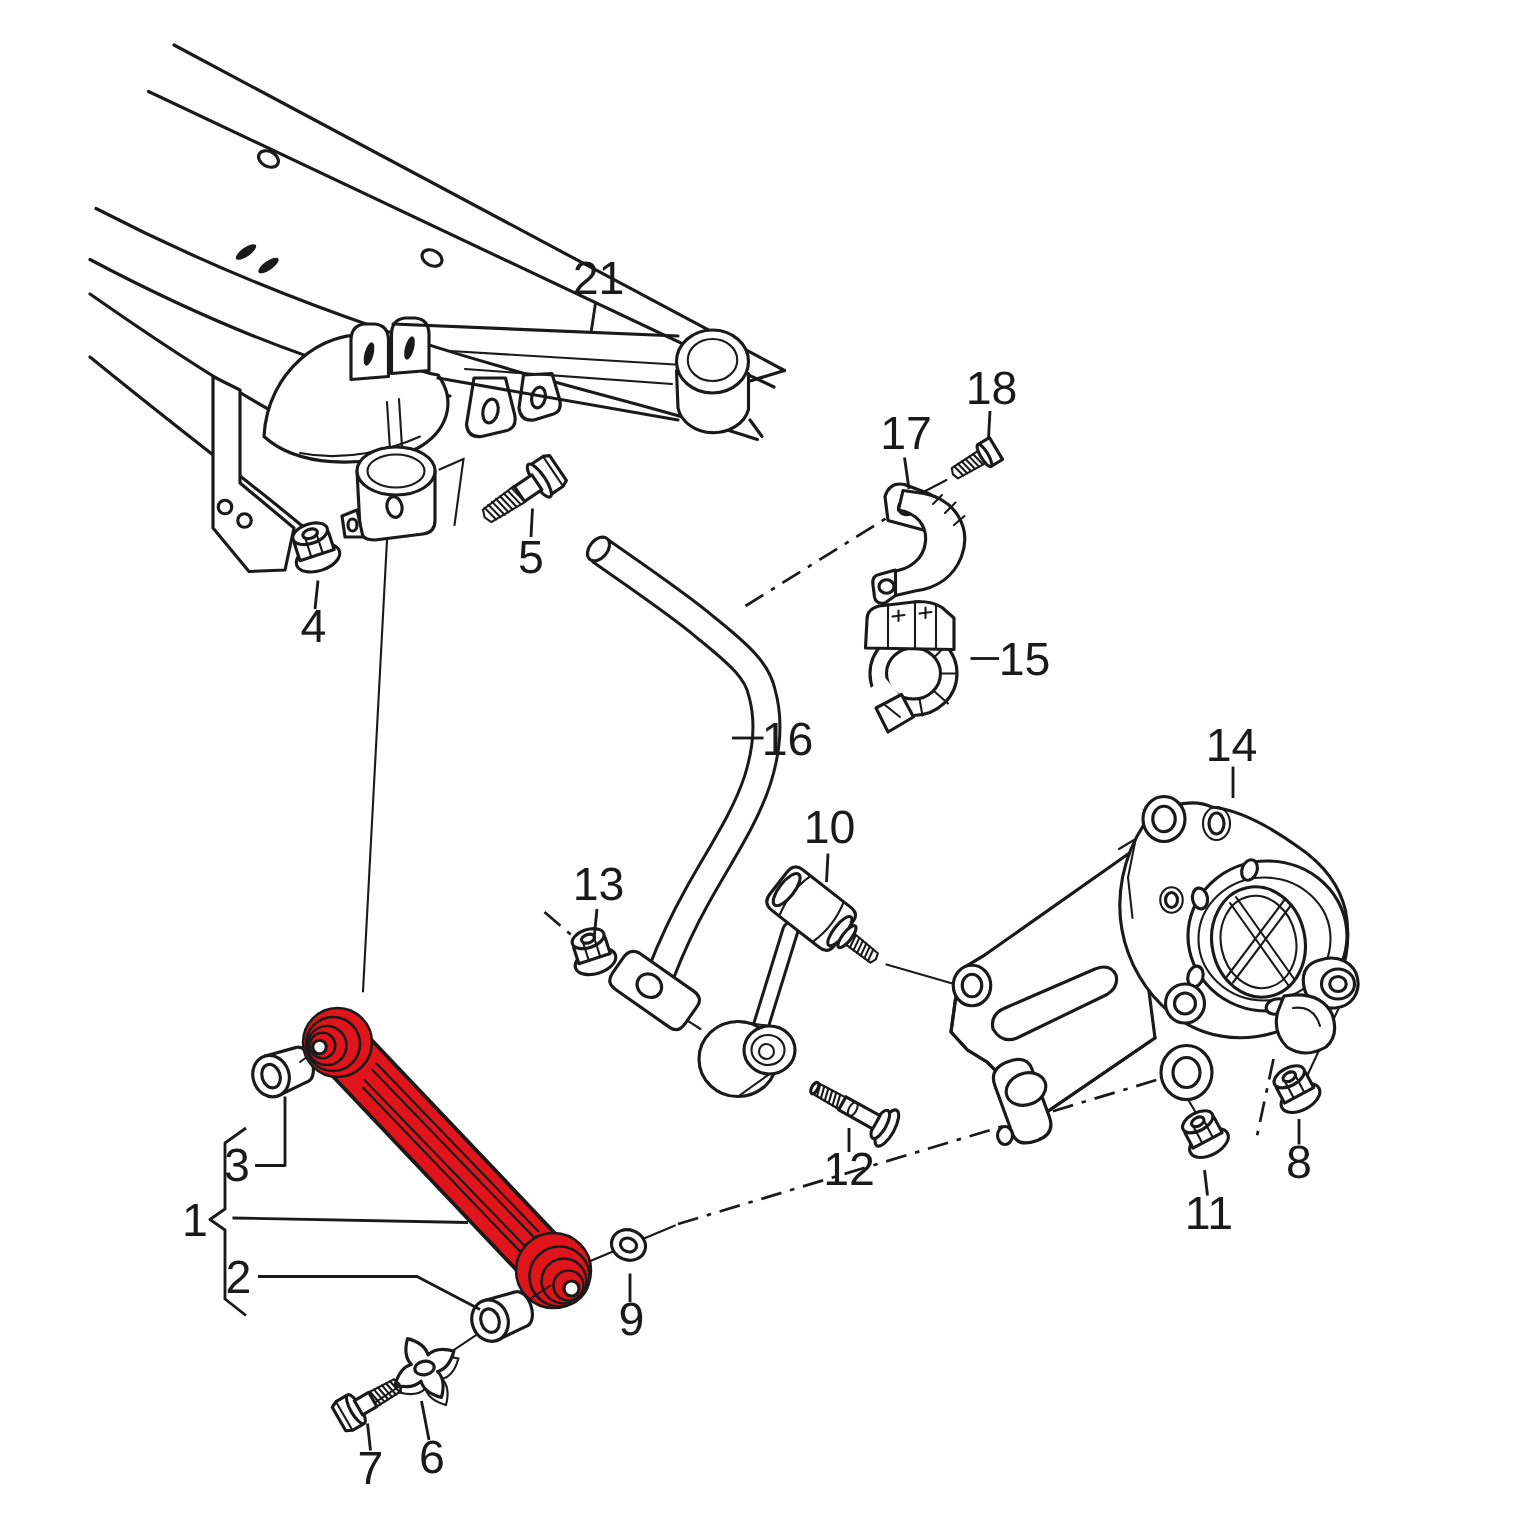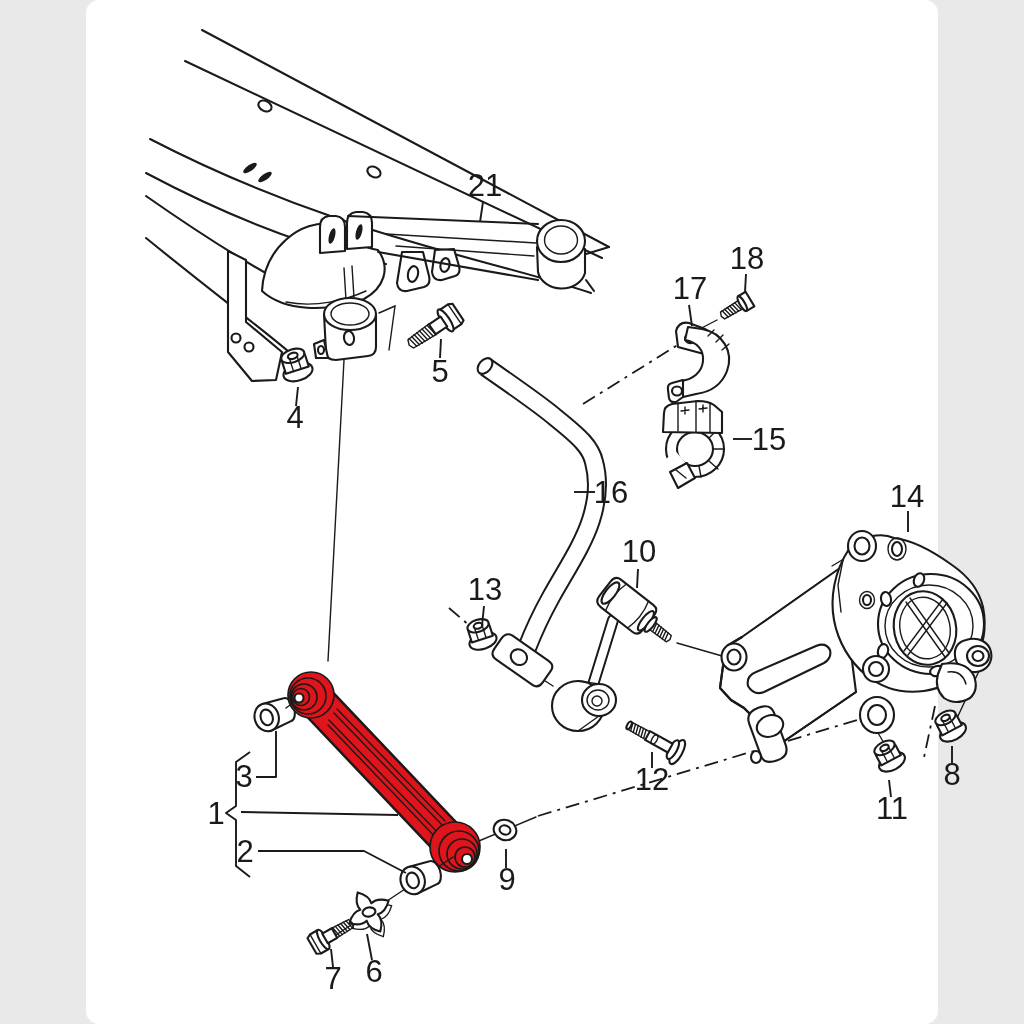--- a/index.html
+++ b/index.html
@@ -2,26 +2,25 @@
 <html style="--bg: #ffffff; --line: #1a1a1a; --highlight: #e0141b;"><head>
 <meta charset="utf-8">
 <style>
   :root{
     --bg:#ffffff;
     --line:#1a1a1a;
     --highlight:#e0141b;
   }
   html,body{margin:0;padding:0;background:#e9e9e9;}
   .stage{
-    width:852px;height:1024px;
+    width:1024px;height:1024px;
     background:var(--bg);
     position:relative;
     margin:0 auto;
     font-family:"Liberation Sans", sans-serif;
-    border-radius:13px;
   }
   svg{position:absolute;left:0;top:0;}
   svg *{vector-effect:none;}
   .ln{stroke:var(--line);stroke-width:2.1;fill:none;stroke-linecap:round;stroke-linejoin:round;}
   .lnthin{stroke:var(--line);stroke-width:1.4;fill:none;stroke-linecap:round;}
   .wfill{stroke:var(--line);stroke-width:2.1;fill:var(--bg);stroke-linejoin:round;}
   .dark{fill:var(--line);stroke:none;}
   .dashdot{stroke:var(--line);stroke-width:1.8;fill:none;stroke-dasharray:14 6 3 6;}
   .leader{stroke:var(--line);stroke-width:1.9;fill:none;stroke-linejoin:round;}
   .redfill{fill:var(--highlight);stroke:var(--line);stroke-width:1.7;}

